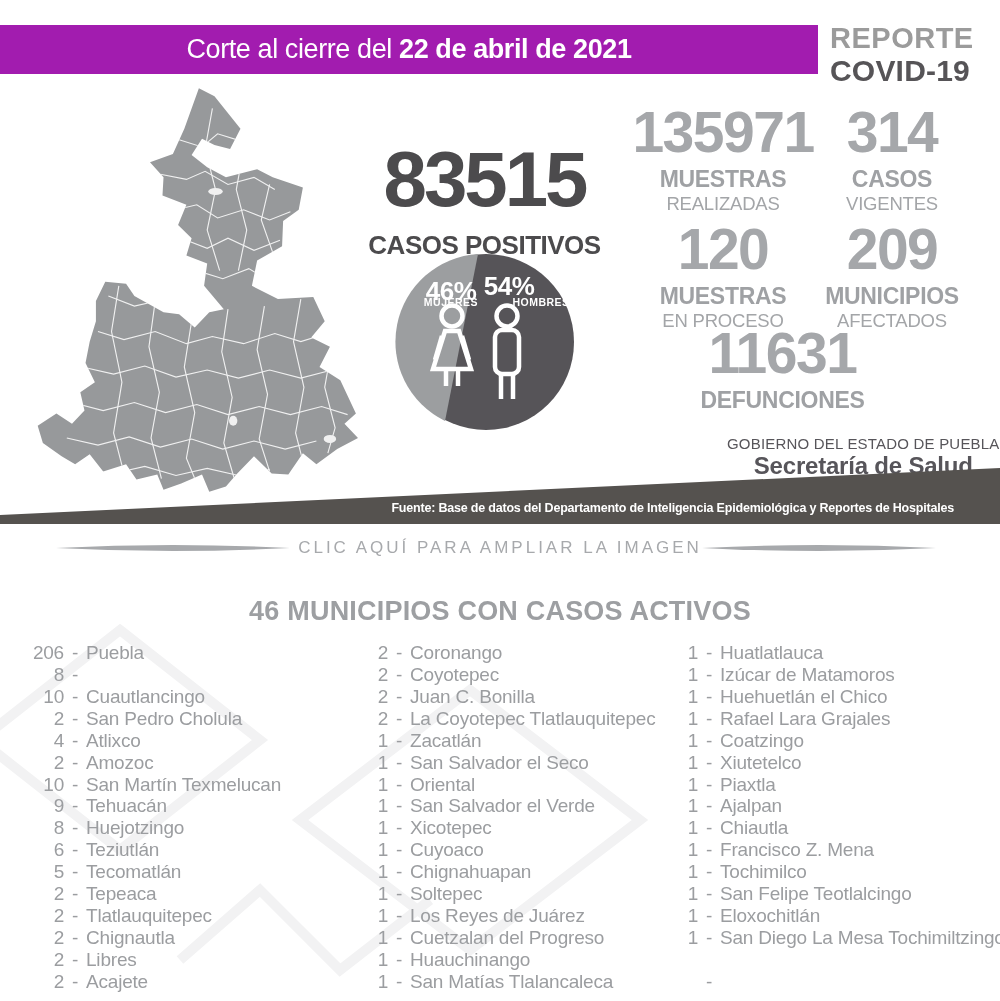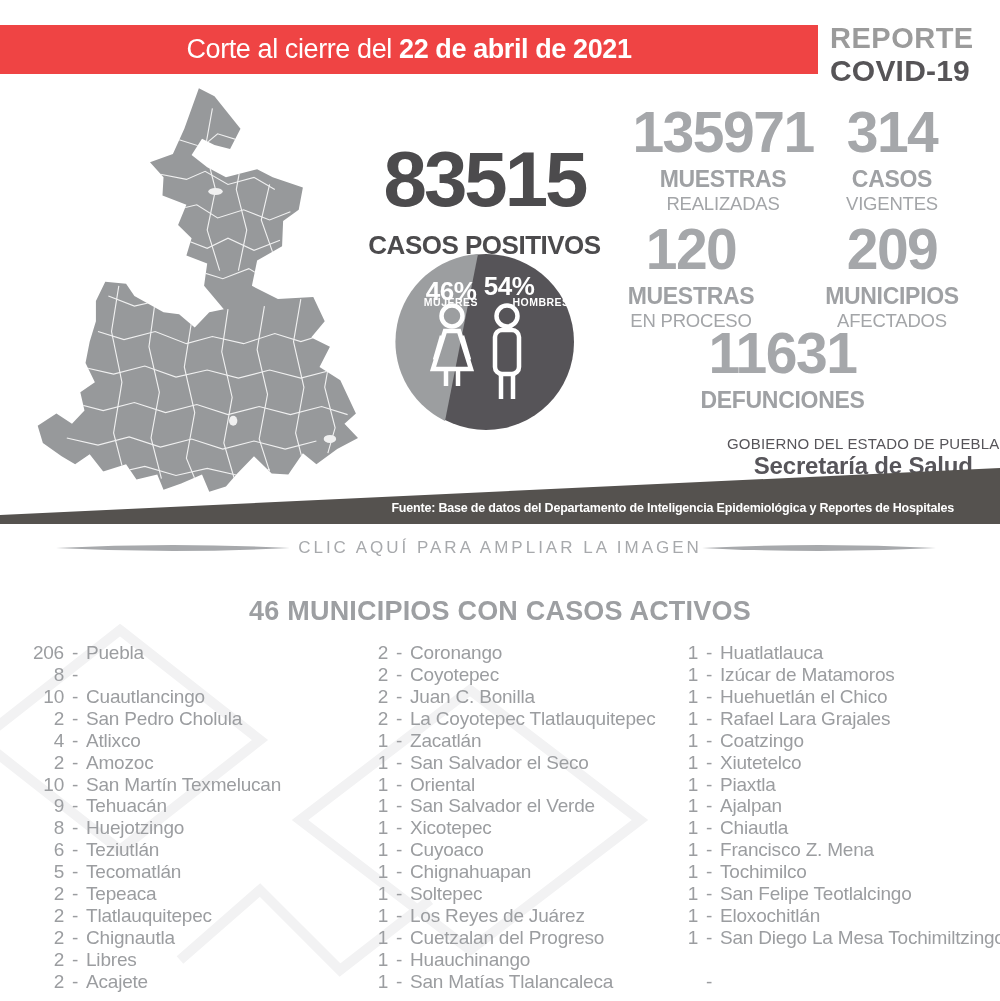--- a/index.html
+++ b/index.html
@@ -4,21 +4,21 @@
 <style>
   html,body{margin:0;padding:0;background:#fff;}
   #stage{
     position:relative;width:1000px;height:1001px;margin:0 auto;background:#ffffff;
     font-family:"Liberation Sans", sans-serif;overflow:hidden;
     -webkit-font-smoothing:antialiased;
   }
   .abs{position:absolute;}
 
   
-  .header-bar{left:0;top:25px;width:818px;height:49px;background:#ef4444;
+  .header-bar{left:0;top:25px;width:818px;height:49px;background:#a21caf;
     display:flex;align-items:center;justify-content:center;}
   .header-title{color:#fff;font-size:27px;letter-spacing:-.4px;white-space:pre;}
   .header-title .light{font-weight:400;}
   .header-title .bold{font-weight:700;}
   .report-block{left:830px;top:24px;width:160px;line-height:1;text-align:left;}
   .report-l1{font-size:29px;font-weight:800;color:#9b9b9b;letter-spacing:.5px;}
   .report-l2{font-size:30px;font-weight:800;color:#565457;letter-spacing:.2px;margin-top:3px;}
 
   
   .cases-value{left:362px;top:140px;width:245px;text-align:center;font-size:78px;line-height:1;
@@ -34,21 +34,21 @@
   .m-pct{left:472px;top:271px;width:74px;}
   .m-lab{left:472px;top:296px;width:74px;padding-left:32px;}
 
   
   .stat{text-align:center;line-height:1;}
   .stat .v{font-size:57px;font-weight:800;color:#a5a7aa;letter-spacing:-1.5px;}
   .stat .l{font-size:23px;font-weight:700;color:#9fa1a4;margin-top:7px;letter-spacing:-.3px;}
   .stat .s{font-size:18.5px;font-weight:400;color:#a3a5a8;margin-top:4px;letter-spacing:-.2px;}
   .stat1{left:628px;top:104px;width:190px;}
   .stat2{left:808px;top:104px;width:168px;}
-  .stat3{left:596px;top:221px;width:190px;}
+  .stat3{left:628px;top:221px;width:190px;}
   .stat4{left:808px;top:221px;width:168px;}
   .stat5{left:650px;top:325px;width:265px;}
 
   
   .gov{left:727px;top:435px;line-height:1.15;color:#57555a;text-align:center;}
   .gov .g1{font-size:15px;font-weight:400;letter-spacing:.2px;}
   .gov .g2{font-size:24px;font-weight:700;letter-spacing:-.2px;}
 
   
   .wedge{left:0;top:455px;width:1000px;height:70px;}

